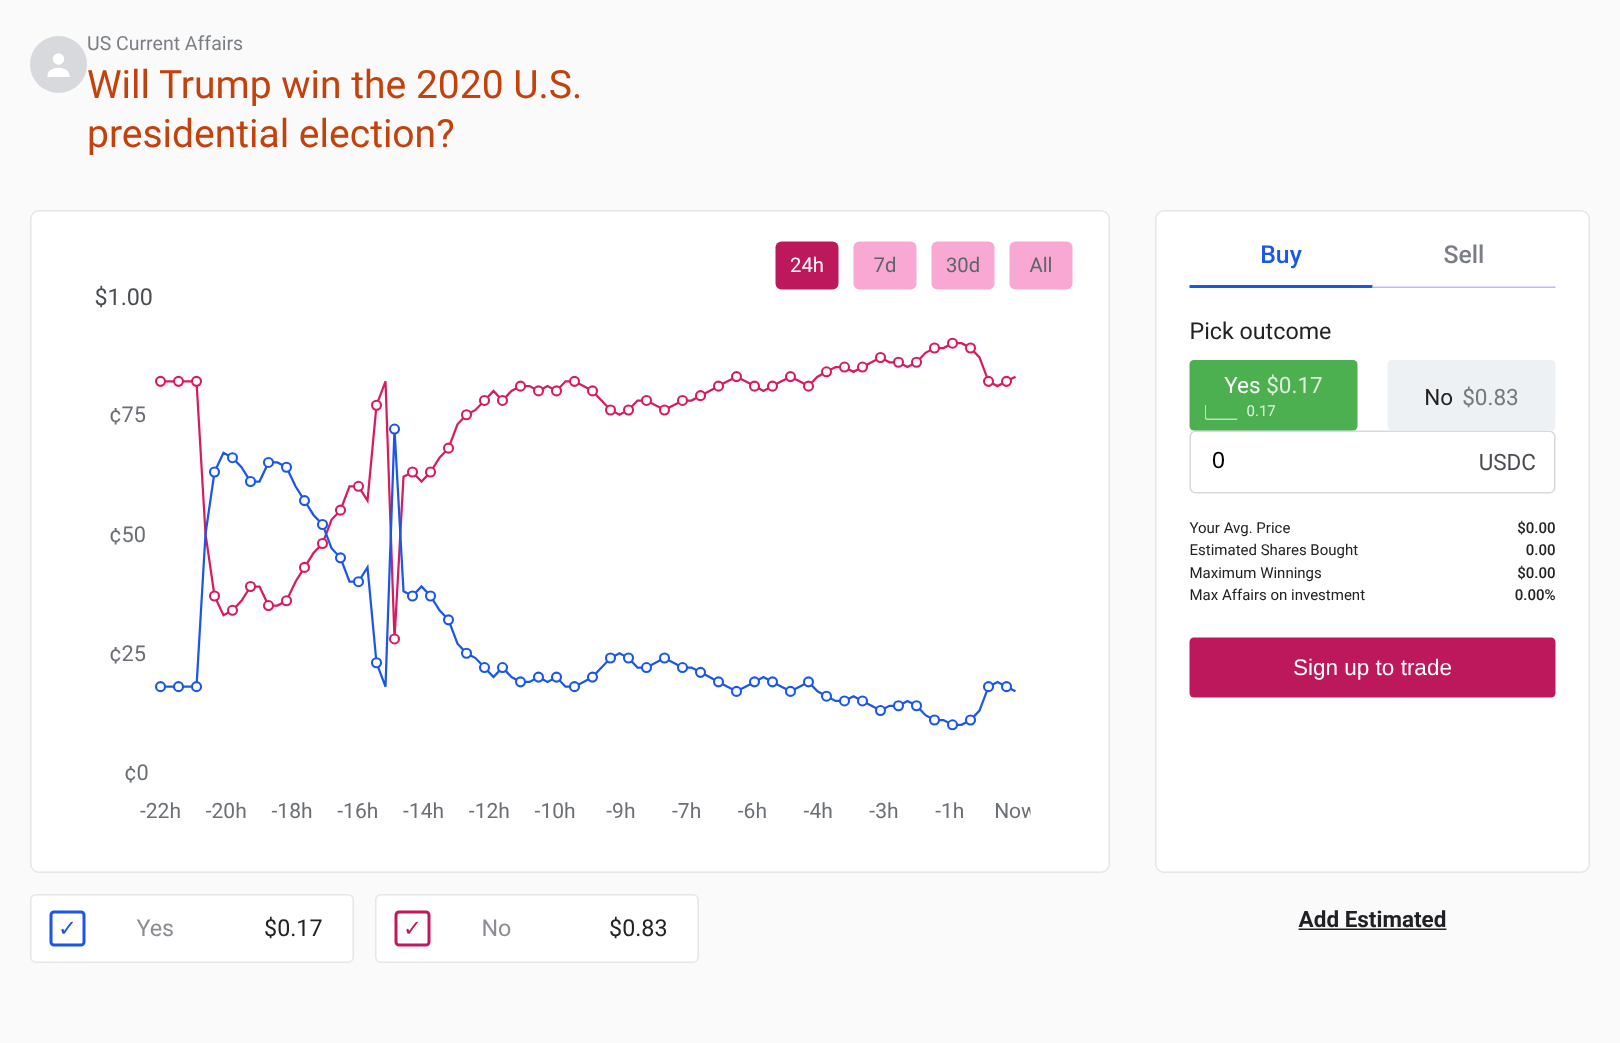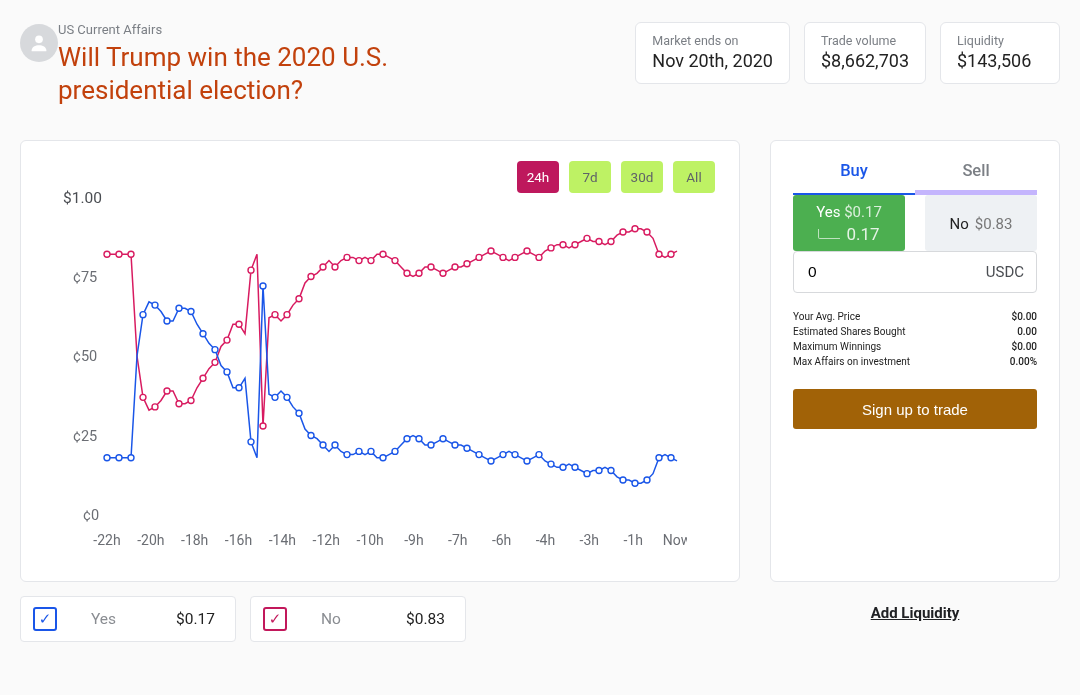--- a/index.html
+++ b/index.html
@@ -30,63 +30,63 @@
   .stat-value { font-size:18px; font-weight:400; color:#222; }
 
   
   .main { display:flex; gap:30px; margin-top:34px; }
   .chart-panel {
     flex:1; background:#fff; border:1px solid #e4e6ea; border-radius:6px;
     padding:18px 22px 16px; position:relative; height:442px;
   }
   .range-tabs { position:absolute; top:20px; right:24px; display:flex; gap:10px; }
   .range-tab {
-    width:42px; height:32px; border-radius:4px; background:#bef264;
+    width:42px; height:32px; border-radius:4px; background:#f9a8d4;
     display:flex; align-items:center; justify-content:center;
     font-size:13.5px; color:#5f6368; cursor:pointer;
   }
   .range-tab.active { background:#be185d; color:#fff; }
   #price-chart { display:block; }
 
   .trade-panel {
     width:290px; background:#fff; border:1px solid #e4e6ea; border-radius:6px;
     padding:20px 22px 22px; height:442px;
   }
   .bs-tabs { display:flex; }
   .bs-tab {
     flex:1; text-align:center; font-size:16.5px; font-weight:500; padding-bottom:10px;
-    color:#7b7f85; cursor:pointer; border-bottom:5px solid #c4b5fd;
+    color:#7b7f85; cursor:pointer; border-bottom:1px solid #c4b5fd;
   }
   .bs-tab.active { color:#1a56e8; border-bottom:2px solid #1a56e8;text-align:center; }
   .section-label { font-size:15.5px; color:#222; margin-top:20px; margin-bottom:10px; }
   .outcome-row { display:flex; gap:20px; }
   .outcome-btn {
     flex:1; border-radius:3px; padding:8px 10px 6px; text-align:center;
     font-size:15px; cursor:pointer;
   }
   .outcome-yes { background:#4caf50; color:#fff; line-height:1.25; }
   .outcome-yes .price-dim { color:rgba(255,255,255,0.8); }
-  .outcome-yes .subline { display:flex; align-items:center; justify-content:center; gap:6px; font-size:17px; opacity:0.85; margin-top:2px;}
+  .outcome-yes .subline { display:flex; align-items:center; gap:6px; font-size:10px; opacity:0.85; margin-top:2px;}
   .spark { width:22px; height:10px; border:1px solid rgba(255,255,255,0.75); border-top:none; border-right:none; border-radius:0 0 0 2px; }
   .outcome-no { background:#eef1f4; color:#222; display:flex; align-items:center; justify-content:center; gap:6px; }
   .outcome-no .price-dim { color:#777; }
   .amount-input {
     width:100%; height:42px; border:1px solid #d7d9dc; border-radius:4px;
     display:flex; align-items:center; padding:0 12px; font-size:15px;
     justify-content:space-between;
   }
   .amount-input input {
     border:none; outline:none; font-size:15.5px; width:120px; background:transparent;
   }
   .currency { color:#4a4d52; font-size:15px; }
   .summary { margin-top:18px; font-size:10px; color:#222; }
   .summary-row { display:flex; justify-content:space-between; margin:4px 0; }
   .summary-row .v { font-weight:500; }
   .cta-btn {
-    margin-top:18px; width:100%; height:40px; background:#a16207; color:#fff;
+    margin-top:18px; width:100%; height:40px; background:#be185d; color:#fff;
     border:none; border-radius:3px; font-size:15px; font-weight:500; cursor:pointer;
   }
 
   
   .legend-row { display:flex; gap:14px; margin-top:14px; }
   .legend-tile {
     background:#fff; border:1px solid #e4e6ea; border-radius:4px;
     display:flex; align-items:center; gap:34px; padding:10px 20px 10px 12px;
     min-width:216px; font-size:15.5px;
   }
@@ -105,34 +105,20 @@
   <div class="header">
     <div class="avatar">
       <svg width="22" height="22" viewBox="0 0 24 24" fill="#fff">
           <circle cx="12" cy="8" r="4.2"></circle>
           <path d="M4 20c0-3.6 4-5.6 8-5.6s8 2 8 5.6v1H4z"></path>
         </svg>
     </div>
     <div class="title-block">
       <div class="category">US Current Affairs</div>
       <h1 class="title">Will Trump win the 2020 U.S. presidential election?</h1>
-    </div>
-    <div class="stat-cards">
-      <div class="stat-card">
-        <div class="stat-label">Market ends on</div>
-        <div class="stat-value">Nov 20th, 2020</div>
-      </div>
-      <div class="stat-card">
-        <div class="stat-label">Trade volume</div>
-        <div class="stat-value">$8,662,703</div>
-      </div>
-      <div class="stat-card">
-        <div class="stat-label">Liquidity</div>
-        <div class="stat-value">$143,506</div>
-      </div>
     </div>
   </div>
 
   <div class="main">
     <div class="chart-panel">
       <div class="range-tabs" id="range-tabs">
           <div class="range-tab active">24h</div>
           <div class="range-tab">7d</div>
           <div class="range-tab">30d</div>
           <div class="range-tab">All</div>
@@ -256,20 +242,21 @@
           <circle cx="616" cy="298.76000000000005" r="3" fill="#fff" stroke="#1a56e8" stroke-width="1.4"></circle>
           <circle cx="628" cy="298.76000000000005" r="3" fill="#fff" stroke="#1a56e8" stroke-width="1.4"></circle>
         </svg>
     </div>
 
     <div class="trade-panel">
       <div class="bs-tabs">
         <div class="bs-tab active">Buy</div>
         <div class="bs-tab">Sell</div>
       </div>
+      <div class="section-label">Pick outcome</div>
       <div class="outcome-row">
         <div class="outcome-btn outcome-yes">
           <div><span>Yes</span>&nbsp;<span class="price-dim">$0.17</span></div>
           <div class="subline">
               <span class="spark"></span>
               <span>0.17</span>
             </div>
         </div>
         <div class="outcome-btn outcome-no">
           <span>No</span>
@@ -308,15 +295,15 @@
         <span class="chk yes-chk">✓</span>
         <span class="legend-name">Yes</span>
         <span class="legend-val">$0.17</span>
       </div>
       <div class="legend-tile">
         <span class="chk no-chk">✓</span>
         <span class="legend-name">No</span>
         <span class="legend-val">$0.83</span>
       </div>
     </div>
-    <div class="add-liq">Add Liquidity</div>
+    <div class="add-liq">Add Estimated</div>
   </div>
 </div>
 
 </body></html>

